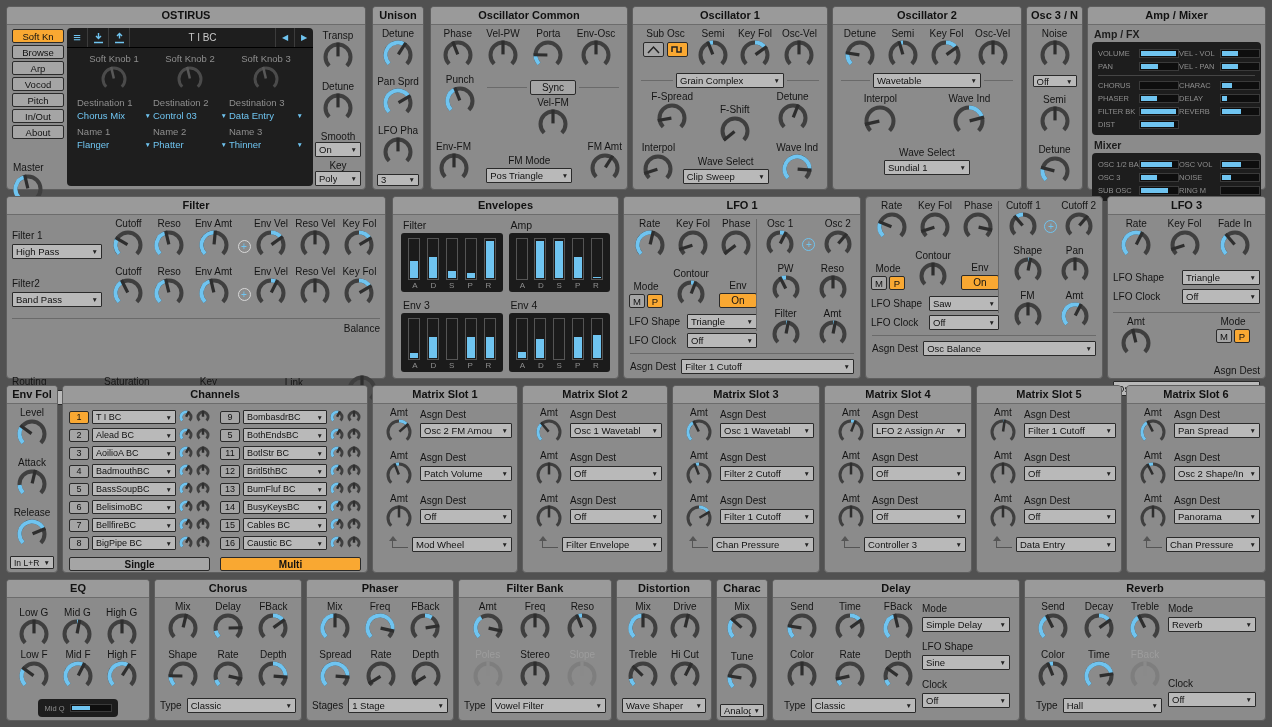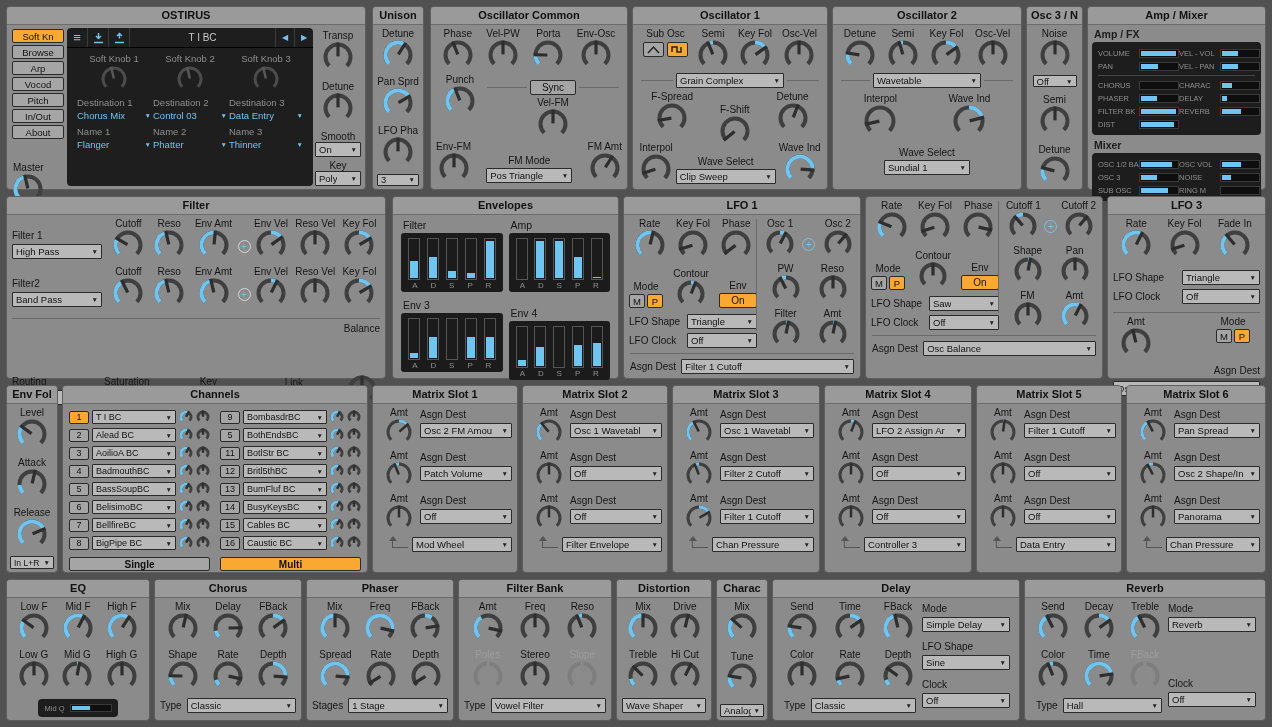--- a/index.html
+++ b/index.html
@@ -434,21 +434,21 @@
     <div class="krow" style="align-items:flex-end;margin-top:-4px;">
       <div class="k">
           <div class="klabel">Interpol</div>
           <svg width="30" height="30" viewBox="0 0 30 30">
             <path d="M6.16 23.84A12.50 12.50 0 1 1 23.84 23.84" stroke="#3f3f3f" stroke-width="4" fill="none"></path>
             <line x1="14.41" y1="15.19" x2="1.21" y2="19.48" stroke="#2e2e2e" stroke-width="3.2"></line>
           </svg>
         </div>
       <div class="stack">
         <div class="sellabel">Wave Select</div>
-        <div style="width:100px" class="sel">
+        <div style="width:86px" class="sel">
             <span class="sv">Clip Sweep</span>
             <span class="arr">▼</span>
           </div>
       </div>
       <div class="k">
           <div class="klabel">Wave Ind</div>
           <svg width="30" height="30" viewBox="0 0 30 30">
             <path d="M6.16 23.84A12.50 12.50 0 1 1 23.84 23.84" stroke="#3f3f3f" stroke-width="4" fill="none"></path>
             <path d="M6.16 23.84A12.50 12.50 0 1 1 27.46 15.98" stroke="#6fc4f0" stroke-width="4" fill="none"></path>
             <line x1="15.62" y1="15.05" x2="29.46" y2="16.14" stroke="#2e2e2e" stroke-width="3.2"></line>
@@ -950,21 +950,21 @@
             </div>
   <div class="esteps">
               <span>A</span>
               <span>D</span>
               <span>S</span>
               <span>P</span>
               <span>R</span>
             </div>
           </div>
         </div>
-      <div class="envcell" style="margin-top:14px;">
+      <div class="envcell" style="margin-top:6px;">
           <div class="envtitle">Env 4</div>
           <div class="envbox">
             <div class="ebars">
               <div class="eslot">
                 <div class="efill" style="height:16%"></div>
               </div>
               <div class="eslot">
                 <div class="efill" style="height:48%"></div>
               </div>
               <div class="eslot">
@@ -2065,20 +2065,44 @@
           <span class="sv">Chan Pressure</span>
           <span class="arr">▼</span>
         </div>
   </div>
     </div>
 </div>
 
 <div class="panel" style="left:6px;top:579px;width:144px;height:142px;">
   <div class="phdr">EQ</div>
   <div class="pbody">
+    <div class="krow" style="margin-top:6px;">
+        <div class="k ">
+          <div class="klabel">Low G</div>
+          <svg width="30" height="30" viewBox="0 0 30 30">
+            <path d="M6.16 23.84A12.50 12.50 0 1 1 23.84 23.84" stroke="#3f3f3f" stroke-width="4" fill="none"></path>
+            <line x1="15.00" y1="14.38" x2="15.00" y2="0.50" stroke="#2e2e2e" stroke-width="3.2"></line>
+          </svg>
+        </div>
+        <div class="k ">
+          <div class="klabel">Mid G</div>
+          <svg width="30" height="30" viewBox="0 0 30 30">
+            <path d="M6.16 23.84A12.50 12.50 0 1 1 23.84 23.84" stroke="#3f3f3f" stroke-width="4" fill="none"></path>
+            <path d="M15.00 2.50A12.50 12.50 0 0 1 17.34 2.72" stroke="#6fc4f0" stroke-width="4" fill="none"></path>
+            <line x1="15.12" y1="14.39" x2="17.72" y2="0.76" stroke="#2e2e2e" stroke-width="3.2"></line>
+          </svg>
+        </div>
+        <div class="k ">
+          <div class="klabel">High G</div>
+          <svg width="30" height="30" viewBox="0 0 30 30">
+            <path d="M6.16 23.84A12.50 12.50 0 1 1 23.84 23.84" stroke="#3f3f3f" stroke-width="4" fill="none"></path>
+            <line x1="15.00" y1="14.38" x2="15.00" y2="0.50" stroke="#2e2e2e" stroke-width="3.2"></line>
+          </svg>
+        </div>
+      </div>
     <div class="krow">
         <div class="k ">
           <div class="klabel">Low F</div>
           <svg width="30" height="30" viewBox="0 0 30 30">
             <path d="M6.16 23.84A12.50 12.50 0 1 1 23.84 23.84" stroke="#3f3f3f" stroke-width="4" fill="none"></path>
             <path d="M6.16 23.84A12.50 12.50 0 0 1 4.89 7.65" stroke="#6fc4f0" stroke-width="4" fill="none"></path>
             <line x1="14.49" y1="14.63" x2="3.27" y2="6.48" stroke="#2e2e2e" stroke-width="3.2"></line>
           </svg>
         </div>
         <div class="k ">
@@ -2088,44 +2112,20 @@
             <path d="M6.16 23.84A12.50 12.50 0 0 1 20.67 3.86" stroke="#6fc4f0" stroke-width="4" fill="none"></path>
             <line x1="15.28" y1="14.44" x2="21.58" y2="2.08" stroke="#2e2e2e" stroke-width="3.2"></line>
           </svg>
         </div>
         <div class="k ">
           <div class="klabel">High F</div>
           <svg width="30" height="30" viewBox="0 0 30 30">
             <path d="M6.16 23.84A12.50 12.50 0 1 1 23.84 23.84" stroke="#3f3f3f" stroke-width="4" fill="none"></path>
             <path d="M6.16 23.84A12.50 12.50 0 0 1 21.70 4.45" stroke="#6fc4f0" stroke-width="4" fill="none"></path>
             <line x1="15.33" y1="14.47" x2="22.77" y2="2.76" stroke="#2e2e2e" stroke-width="3.2"></line>
-          </svg>
-        </div>
-      </div>
-    <div class="krow" style="margin-top:6px;">
-        <div class="k ">
-          <div class="klabel">Low G</div>
-          <svg width="30" height="30" viewBox="0 0 30 30">
-            <path d="M6.16 23.84A12.50 12.50 0 1 1 23.84 23.84" stroke="#3f3f3f" stroke-width="4" fill="none"></path>
-            <line x1="15.00" y1="14.38" x2="15.00" y2="0.50" stroke="#2e2e2e" stroke-width="3.2"></line>
-          </svg>
-        </div>
-        <div class="k ">
-          <div class="klabel">Mid G</div>
-          <svg width="30" height="30" viewBox="0 0 30 30">
-            <path d="M6.16 23.84A12.50 12.50 0 1 1 23.84 23.84" stroke="#3f3f3f" stroke-width="4" fill="none"></path>
-            <path d="M15.00 2.50A12.50 12.50 0 0 1 17.34 2.72" stroke="#6fc4f0" stroke-width="4" fill="none"></path>
-            <line x1="15.12" y1="14.39" x2="17.72" y2="0.76" stroke="#2e2e2e" stroke-width="3.2"></line>
-          </svg>
-        </div>
-        <div class="k ">
-          <div class="klabel">High G</div>
-          <svg width="30" height="30" viewBox="0 0 30 30">
-            <path d="M6.16 23.84A12.50 12.50 0 1 1 23.84 23.84" stroke="#3f3f3f" stroke-width="4" fill="none"></path>
-            <line x1="15.00" y1="14.38" x2="15.00" y2="0.50" stroke="#2e2e2e" stroke-width="3.2"></line>
           </svg>
         </div>
       </div>
     <div style="display:flex;justify-content:center;margin-top:8px;">
       <div class="midq">
         <span class="slabel">Mid Q</span>
         <div class="mqbox">
             <div class="sfill" style="width: 45%;"></div>
           </div>
       </div>

